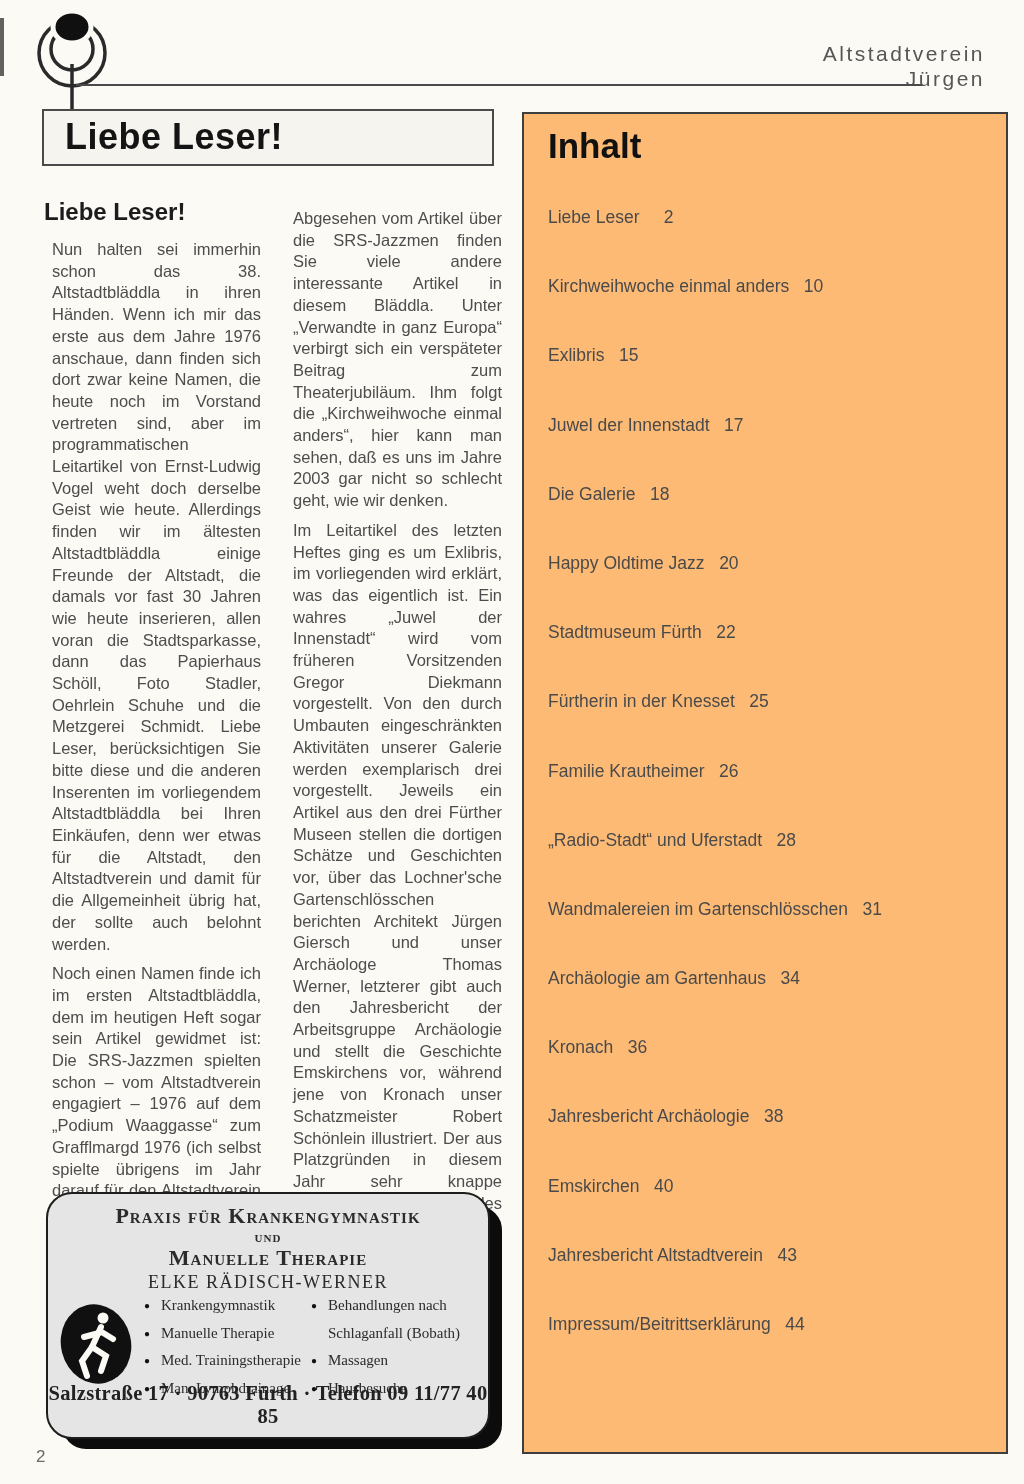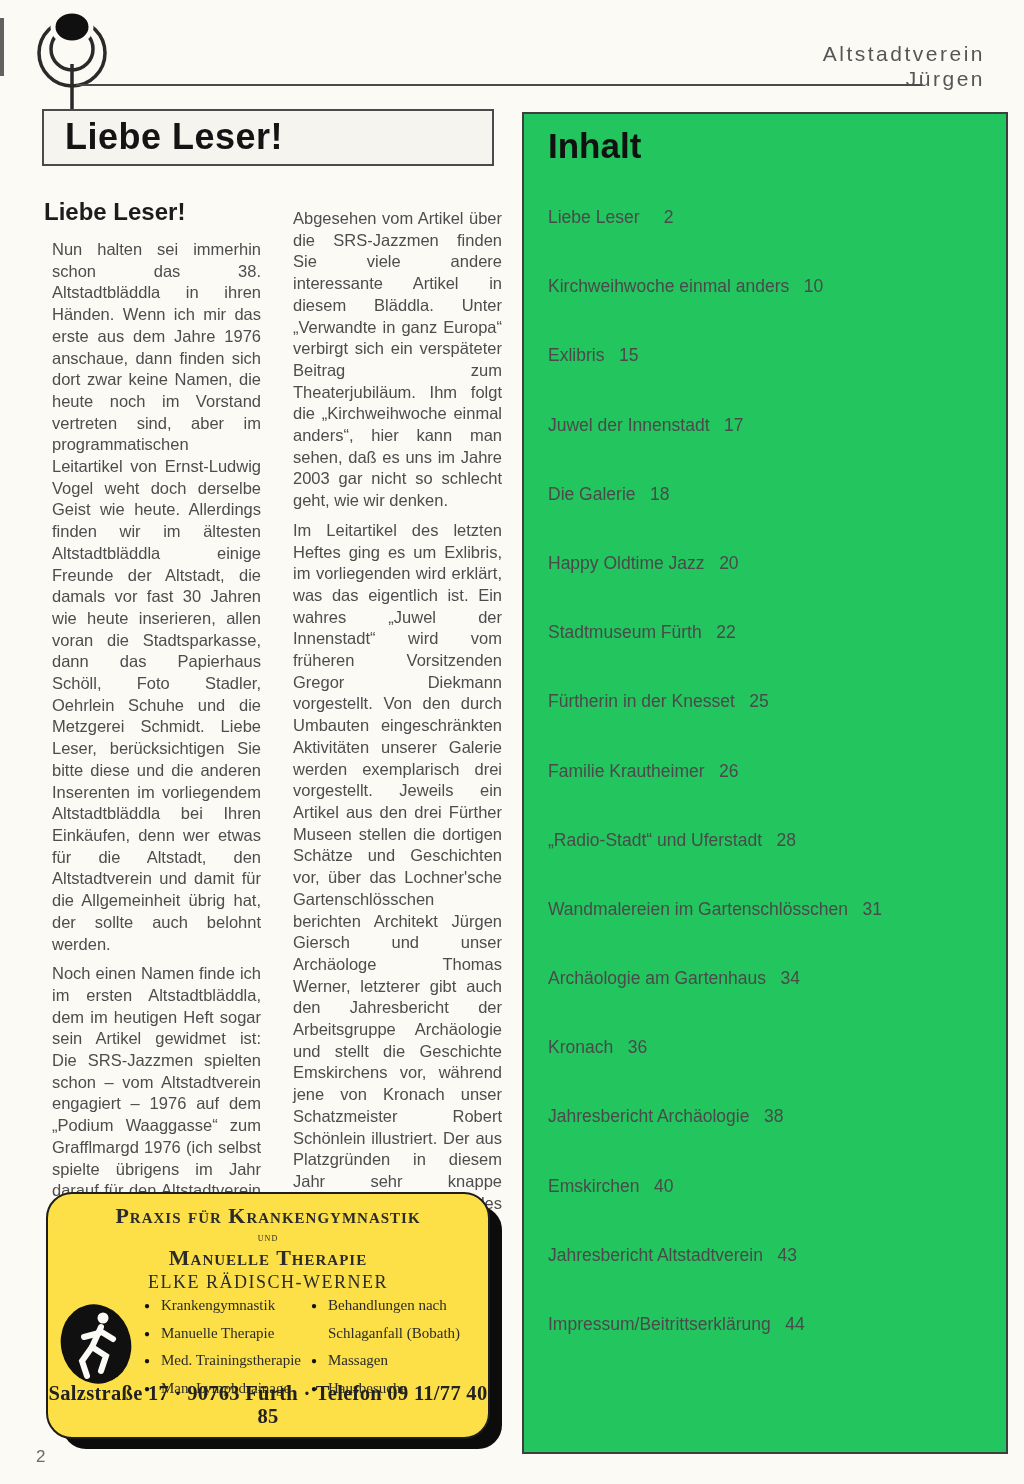--- a/index.html
+++ b/index.html
@@ -31,37 +31,37 @@
   .col{position:absolute;width:225px;}
   .col1{left:44px;top:198px;}
   .col2{left:285px;top:200px;}
   .col h2{margin:0 0 13px 0;font-size:24px;font-weight:bold;color:#1c1c1c;}
   .body-p{margin:8px;font-size:16.5px;line-height:21.7px;text-align:justify;color:#4d4d4d;}
   .signature{margin:24px 0 0 0;font-size:16.5px;color:#4d4d4d;}
 
   
   .toc-box{
     position:absolute;left:522px;top:112px;width:486px;height:1342px;
-    background:#22c55e;border:2.5px solid #3e3e3e;box-sizing:border-box;
+    background:#fdba74;border:2.5px solid #3e3e3e;box-sizing:border-box;
   }
   .toc-box h2{margin:0;position:absolute;left:24px;top:12px;font-size:35px;font-weight:bold;color:#111;}
   .toc-list{position:absolute;left:24px;right:50px;top:93px;}
   .toc-row{height:69.2px;display:flex;justify-content:flex-start;align-items:flex-start;}
   .toc-label{font-size:17.5px;color:#4a4a4a;}
   .toc-page{font-size:17.5px;color:#4a4a4a;min-width:34px;text-align:right;}
 
   
   .ad-box{
     position:absolute;left:46px;top:1192px;width:444px;height:247px;
-    background:#fde047;border:2.5px solid #1d1d1d;border-radius:26px;
+    background:#e5e5e5;border:2.5px solid #1d1d1d;border-radius:26px;
     box-sizing:border-box;box-shadow:14px 12px 0 -2px #0c0c0c;
     font-family:"Liberation Serif",serif;color:#2b2b2b;text-align:center;
   }
   .ad-line1{margin-top:9px;font-size:22px;font-variant:small-caps;font-weight:600;letter-spacing:1px;}
-  .ad-line2{font-size:11px;font-variant:small-caps;font-weight:400;letter-spacing:1px;line-height:17px;}
+  .ad-line2{font-size:15px;font-variant:small-caps;font-weight:700;letter-spacing:1px;line-height:17px;}
   .ad-line3{font-size:22px;font-variant:small-caps;font-weight:600;letter-spacing:1px;line-height:24px;}
   .ad-line4{font-size:18px;letter-spacing:1.5px;line-height:24px;}
   .ad-runner{position:absolute;left:8px;top:106px;width:80px;height:88px;}
   .ad-cols{
     position:absolute;left:96px;top:103px;right:10px;
     display:flex;text-align:left;font-size:15px;
   }
   .ad-col{list-style:none;margin:0;padding:0;flex:1;}
   .ad-col li{height:27.5px;white-space:nowrap;}
   .blt{display:inline-block;width:17px;font-size:10px;vertical-align:1px;color:#111;}

